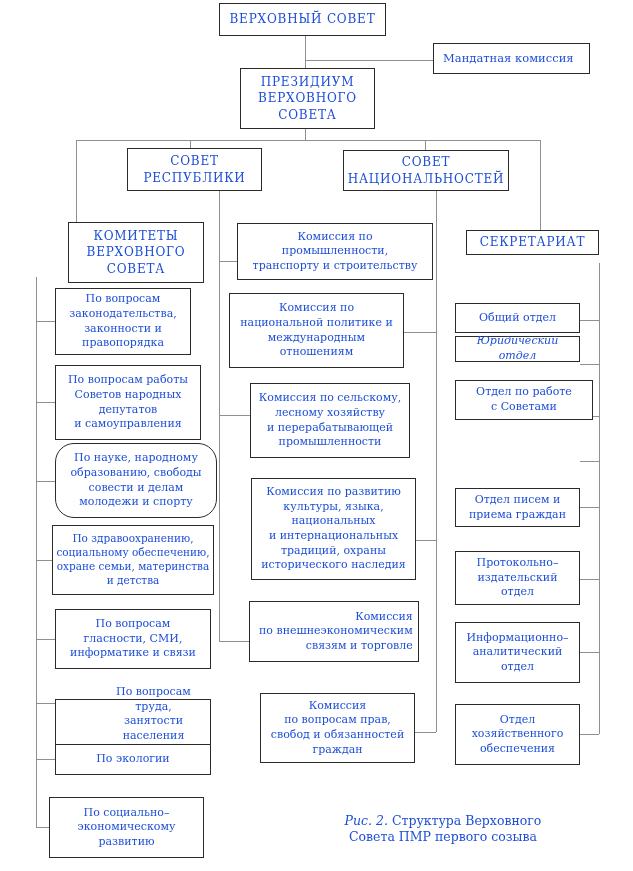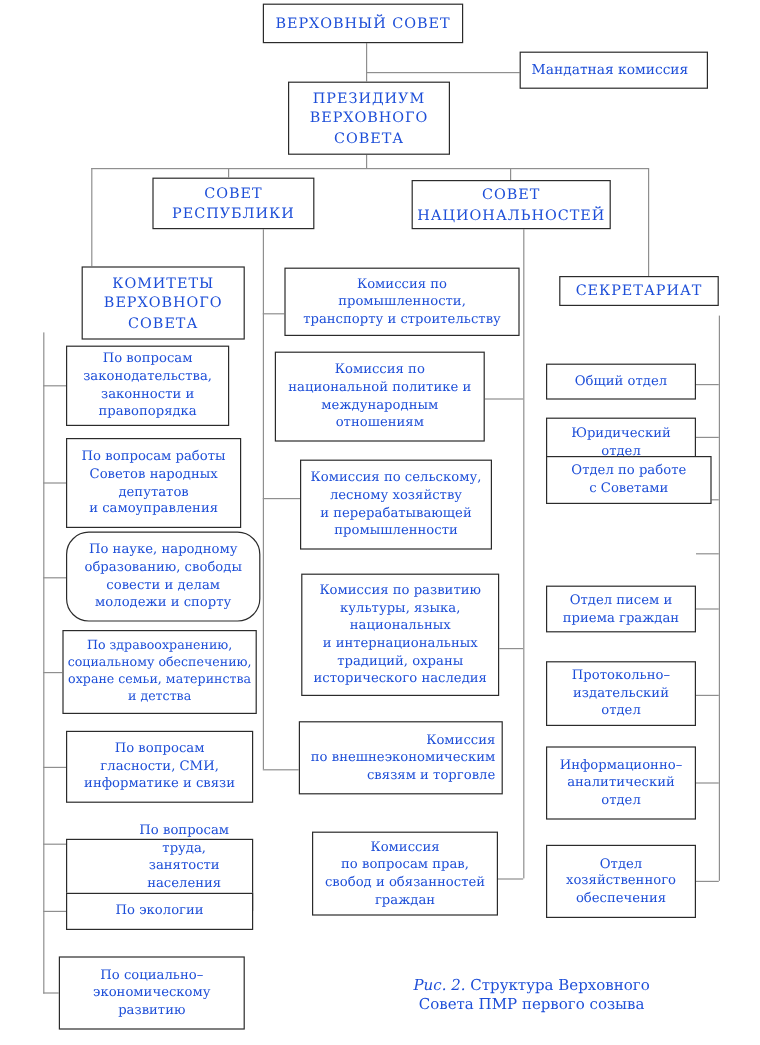--- a/index.html
+++ b/index.html
@@ -122,21 +122,21 @@
   <div class="box left-al" style="left:249px;top:601px;width:170px;height:61px;">Комиссия
 по внешнеэкономическим
 связям и торговле</div>
   <div class="box" style="left:260px;top:693px;width:155px;height:70px;">Комиссия
 по вопросам прав,
 свобод и обязанностей
 граждан</div>
 
   <div class="box caps" style="left:466px;top:230px;width:133px;height:25px;">СЕКРЕТАРИАТ</div>
   <div class="box" style="left:455px;top:303px;width:125px;height:30px;">Общий отдел</div>
-  <div class="box" style="left:455px;top:348px;width:125px;height:42px;">Юридический
+  <div class="box" style="left:455px;top:336px;width:125px;height:26px;font-style:italic;">Юридический
 отдел</div>
   <div class="box" style="left:455px;top:380px;width:138px;height:40px;">Отдел по работе
 с Советами</div>
   <div class="box" style="left:455px;top:488px;width:125px;height:39px;">Отдел писем и
 приема граждан</div>
   <div class="box" style="left:455px;top:551px;width:125px;height:54px;">Протокольно–
 издательский
 отдел</div>
   <div class="box" style="left:455px;top:622px;width:125px;height:61px;">Информационно–
 аналитический

